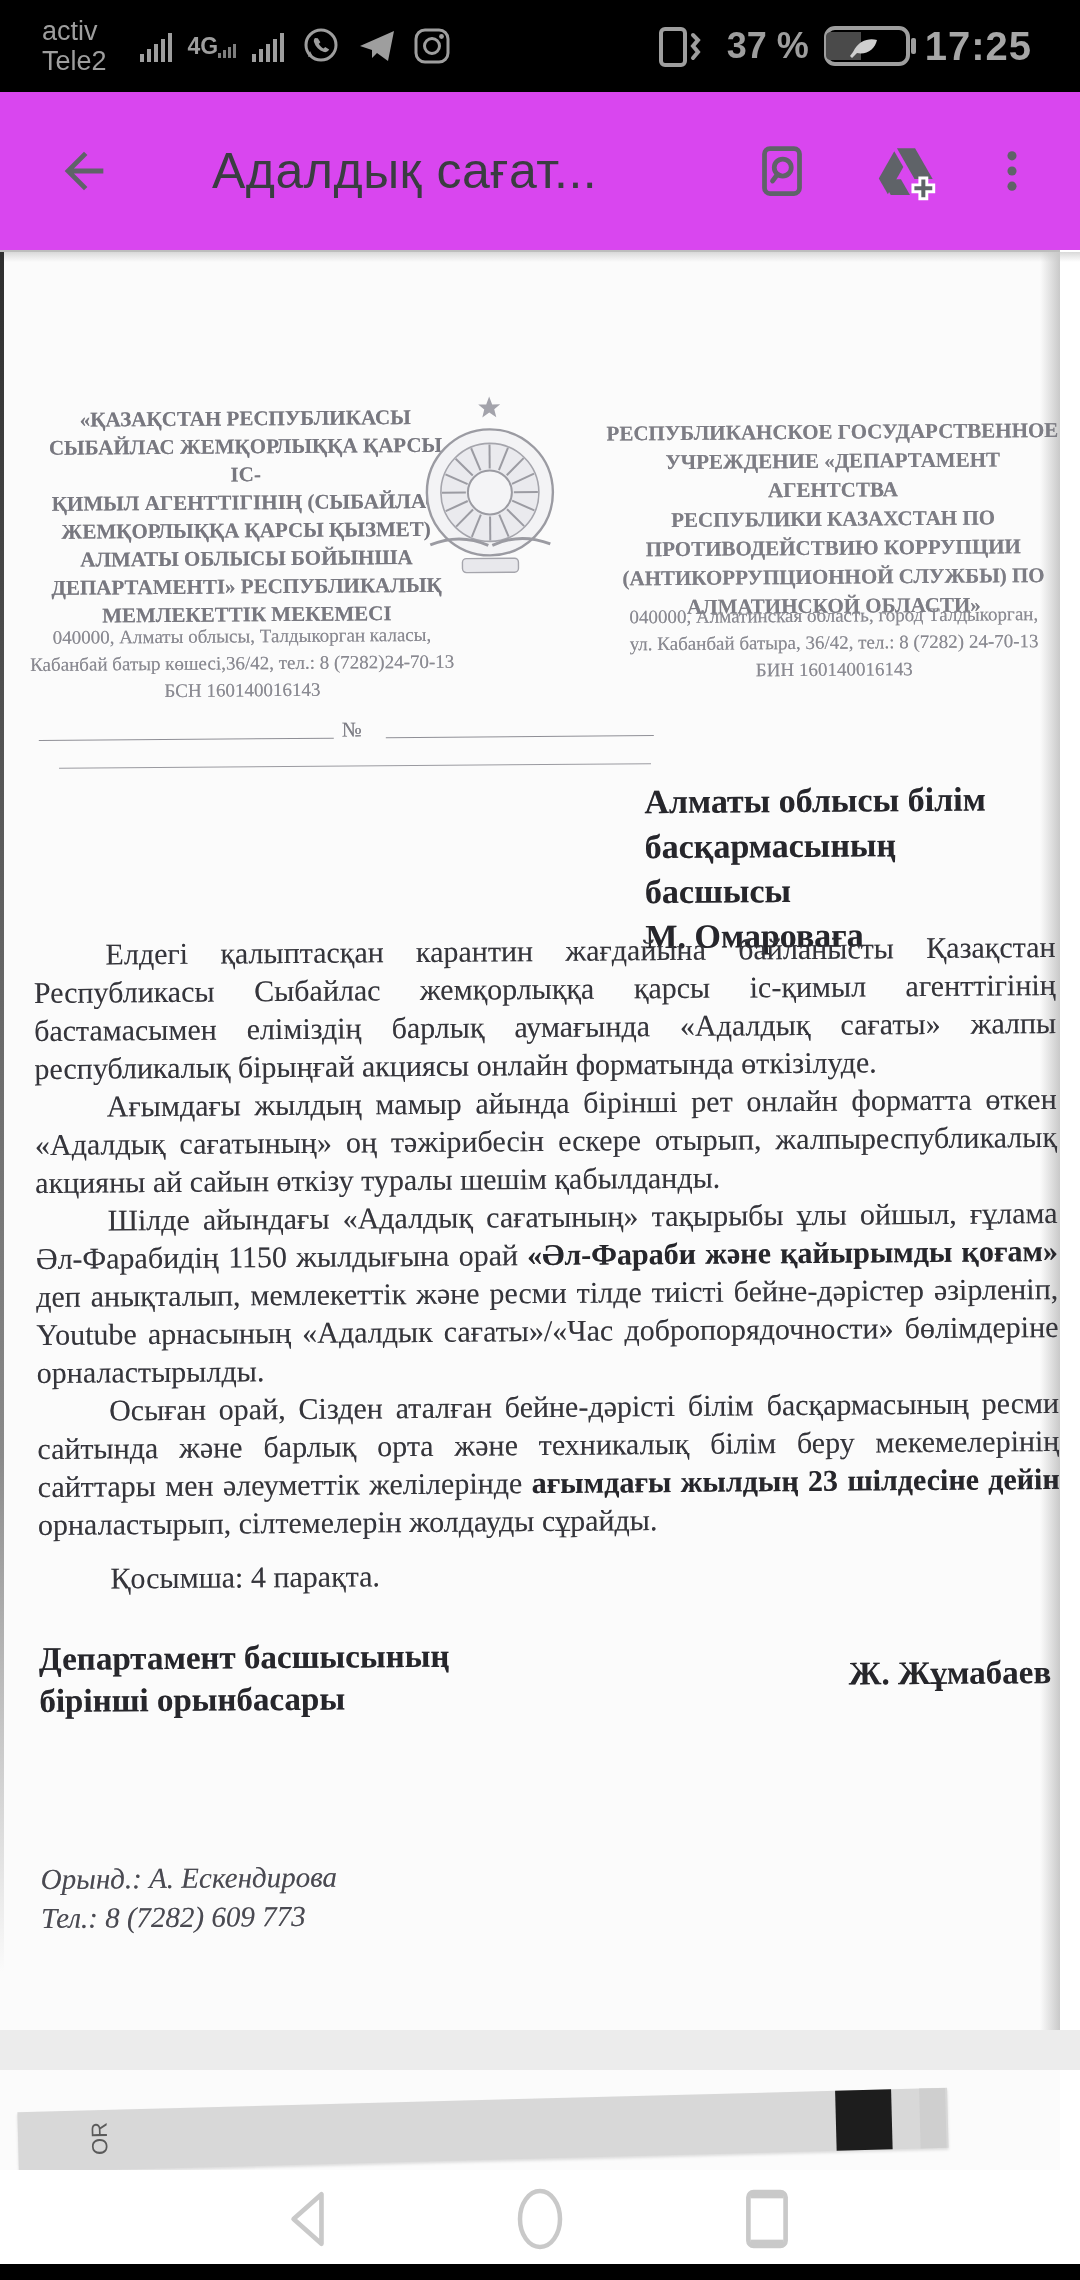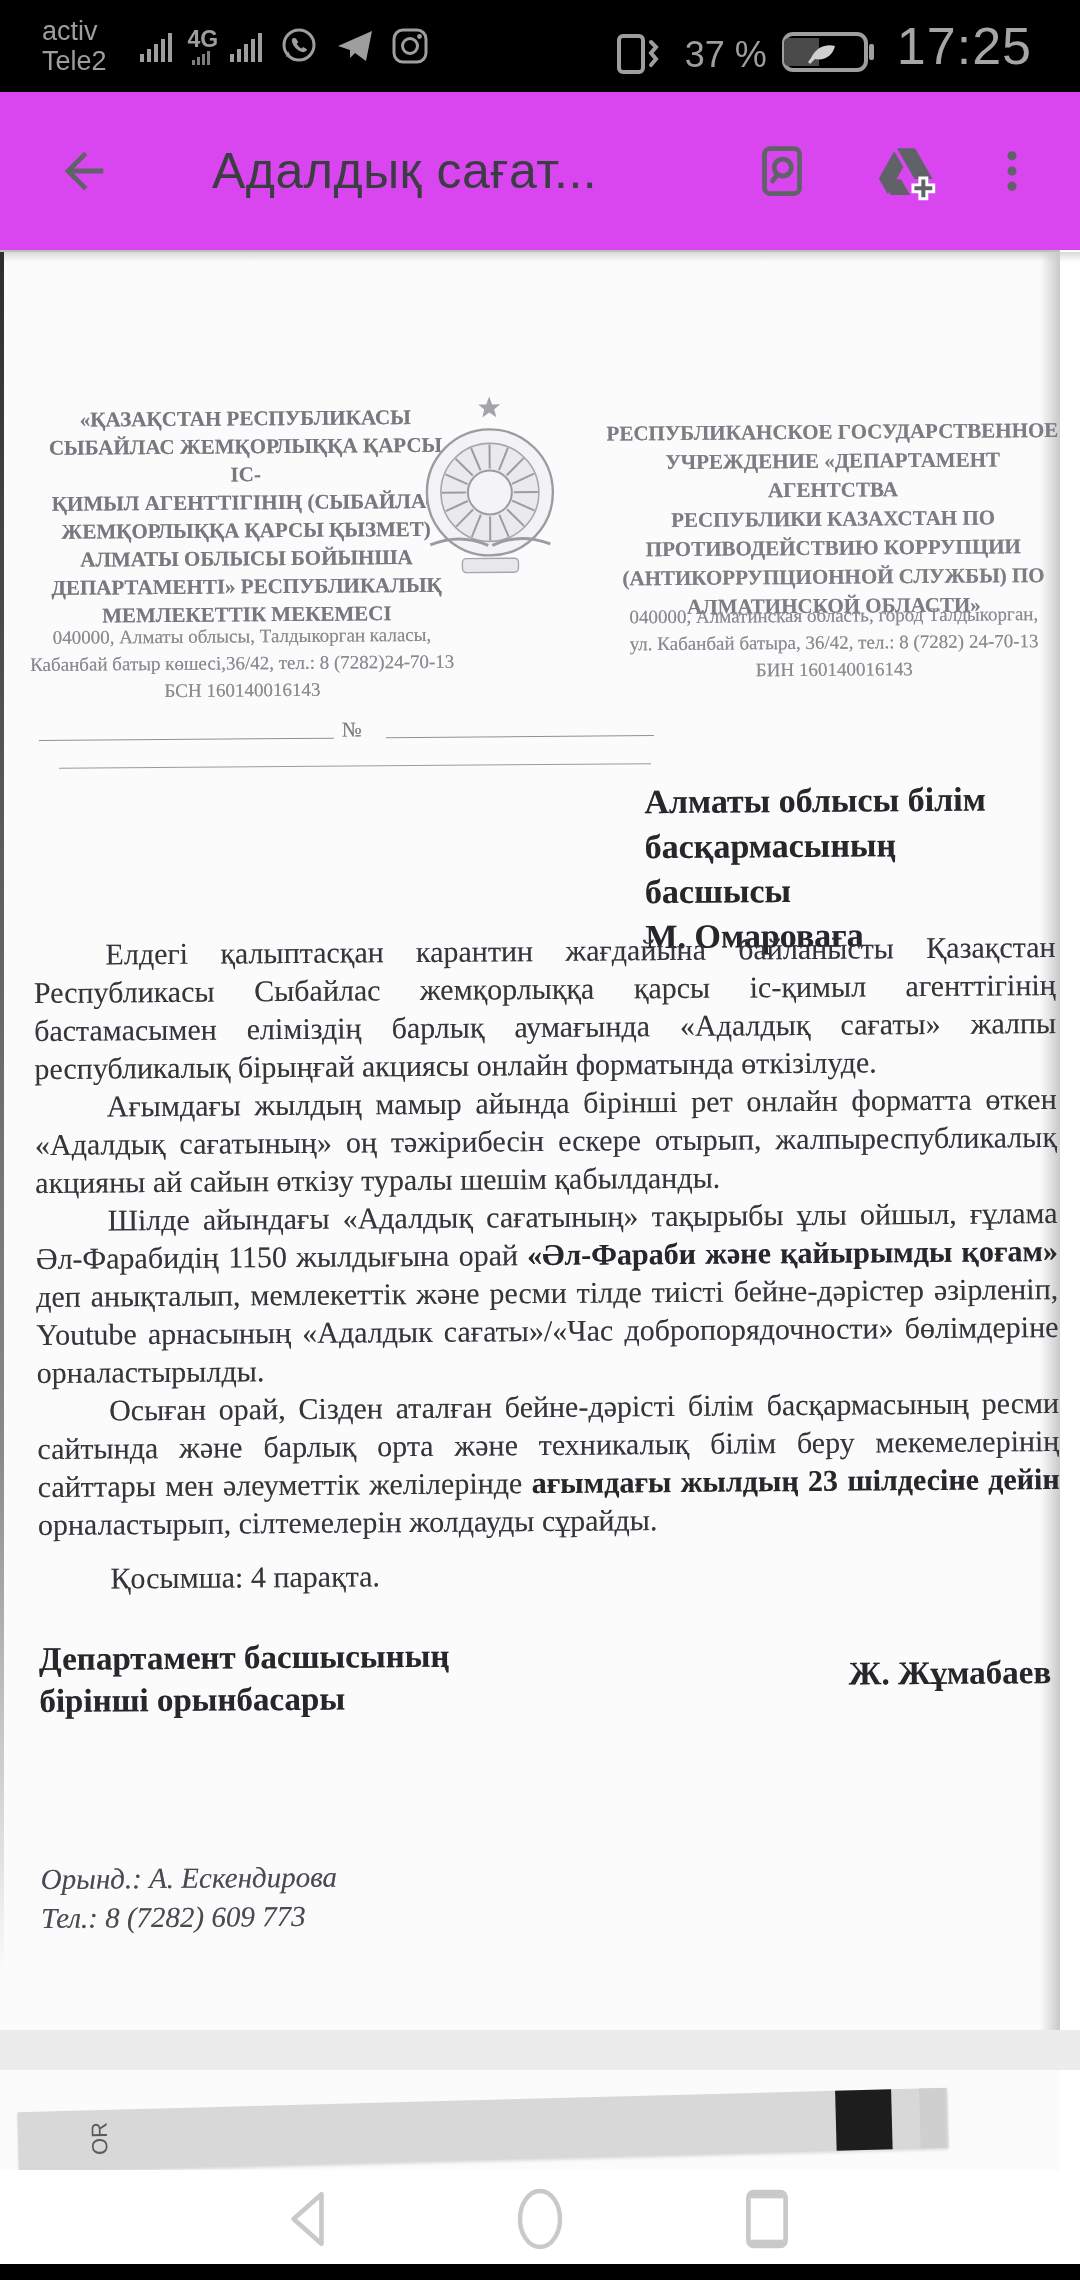--- a/index.html
+++ b/index.html
@@ -4,25 +4,25 @@
 <style>
   html,body{margin:0;padding:0;}
   body{width:1080px;height:2280px;position:relative;background:#ffffff;overflow:hidden;
        font-family:"Liberation Sans",sans-serif;}
 
   
   .status-bar{position:absolute;left:0;top:0;width:1080px;height:92px;background:#000;
     display:flex;align-items:center;padding:0 0 0 42px;box-sizing:border-box;color:#9e9e9e;}
   .carrier{display:flex;flex-direction:column;line-height:30px;font-size:27px;color:#9e9e9e;margin-right:31px;}
   .sb-ic{display:flex;align-items:flex-end;margin-right:14px;}
-  .net-col{display:flex;flex-direction:column;align-items:center;margin-right:10px;line-height:1;}
+  .net-col{display:flex;flex-direction:row;align-items:flex-end;margin-right:10px;line-height:1;}
   .net-col .net-txt{font-size:23px;font-weight:bold;color:#9e9e9e;}
-  .sb-right{margin-left:auto;display:flex;align-items:flex-end;padding-right:48px;}
+  .sb-right{margin-left:auto;display:flex;align-items:center;padding-right:48px;font-weight:bold;}
   .pct{font-size:36px;color:#9e9e9e;margin:0 14px 0 6px;}
-  .time{font-size:52px;color:#a6a6a6;margin-left:18px;letter-spacing:1px;}
+  .time{font-size:40px;color:#a6a6a6;margin-left:4px;letter-spacing:1px;}
 
   
   .app-bar{position:absolute;left:0;top:92px;width:1080px;height:158px;background:#d946ef;
     display:flex;align-items:center;box-sizing:border-box;padding:0 30px 0 52px;}
   .back-btn{width:64px;height:64px;display:flex;align-items:center;justify-content:center;margin-right:96px;}
   .app-title{font-size:50px;color:#3a3d41;letter-spacing:.5px;white-space:nowrap;overflow:hidden;flex:1;}
   .bar-actions{display:flex;align-items:center;}
   .bar-btn{width:76px;height:76px;display:flex;align-items:center;justify-content:center;margin-left:48px;}
 
   

